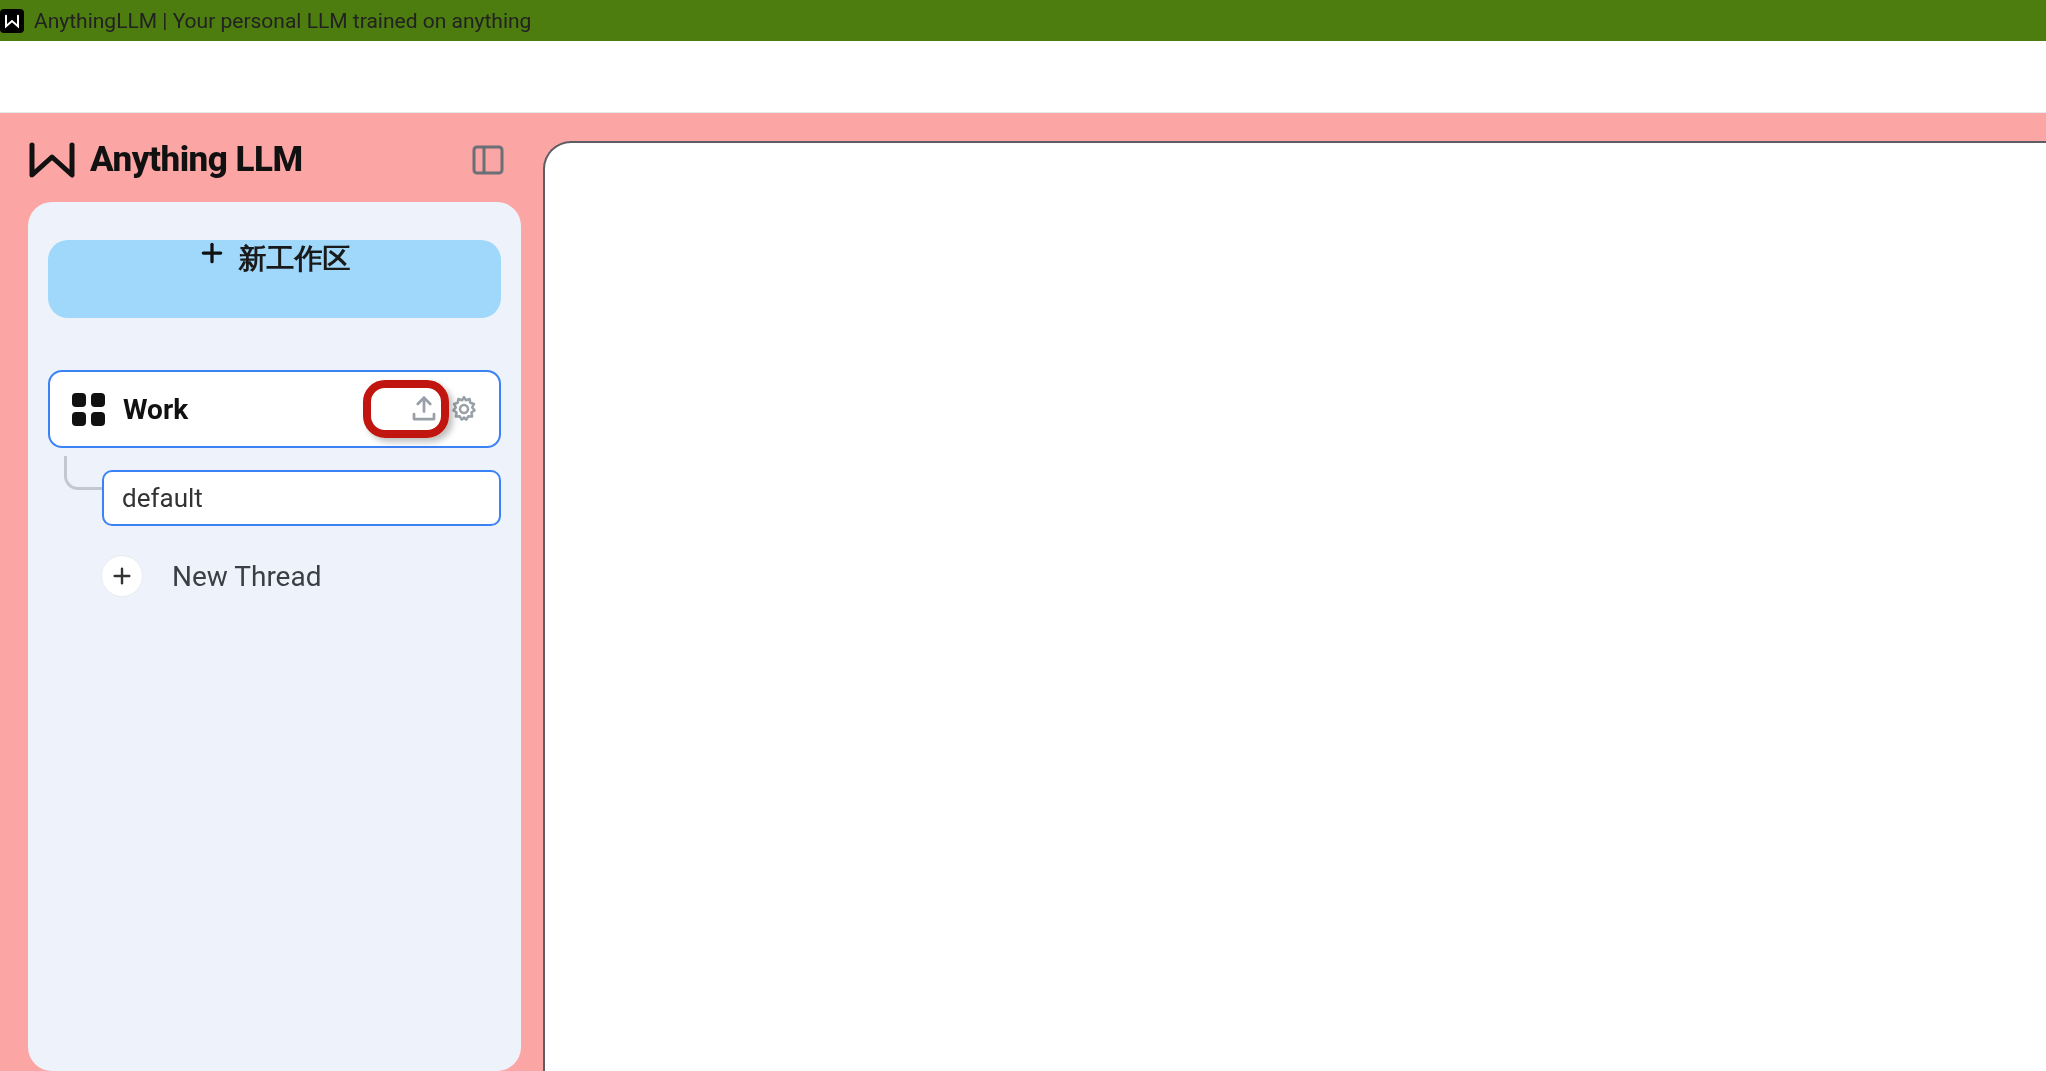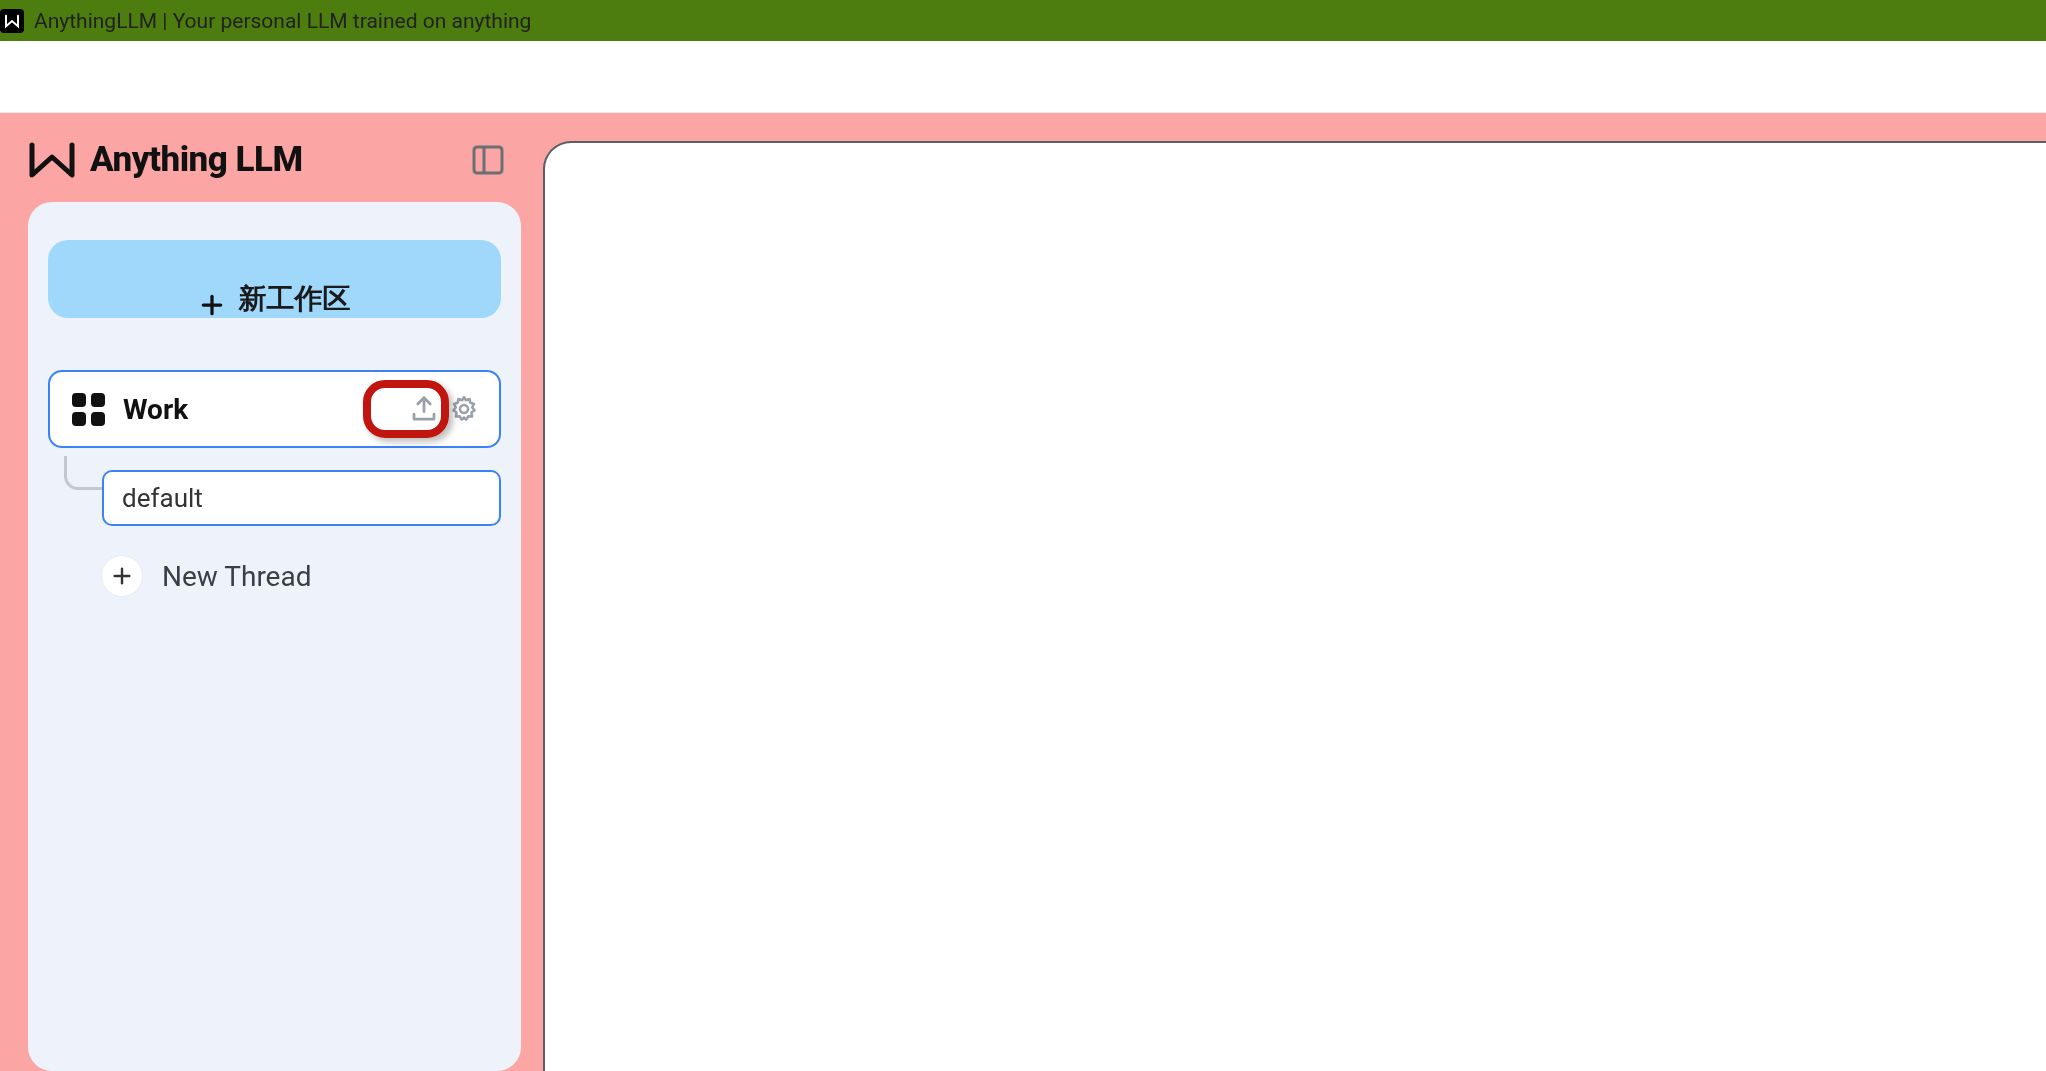--- a/index.html
+++ b/index.html
@@ -91,21 +91,21 @@
     flex: 1;
   }
 
   .new-ws-btn {
     width: 100%;
     height: 78px;
     background: #9fd8fb;
     border: none;
     border-radius: 20px;
     display: flex;
-    align-items: flex-end;
+    align-items: flex-start;
     justify-content: center;
     gap: 14px;
     font-size: 28px;
     font-weight: 700;
     color: #1a1a1a;
     cursor: pointer;
   }
   .new-ws-btn svg { display:block; }
 
   .ws-card {
@@ -185,21 +185,21 @@
     font-size: 26px;
     color:#333;
     cursor:pointer;
   }
 
   .new-thread-row {
     margin-left: 40px;
     margin-top: 30px;
     display:flex;
     align-items:center;
-    gap: 20px;
+    gap: 30px;
     cursor:pointer;
   }
   .new-thread-plus {
     width:40px; height:40px;
     border-radius: 999px;
     background:#fff;
     display:flex; align-items:center; justify-content:center;
     color:#333;
     box-shadow: 0 0 0 1px rgba(0,0,0,0.03);
   }

